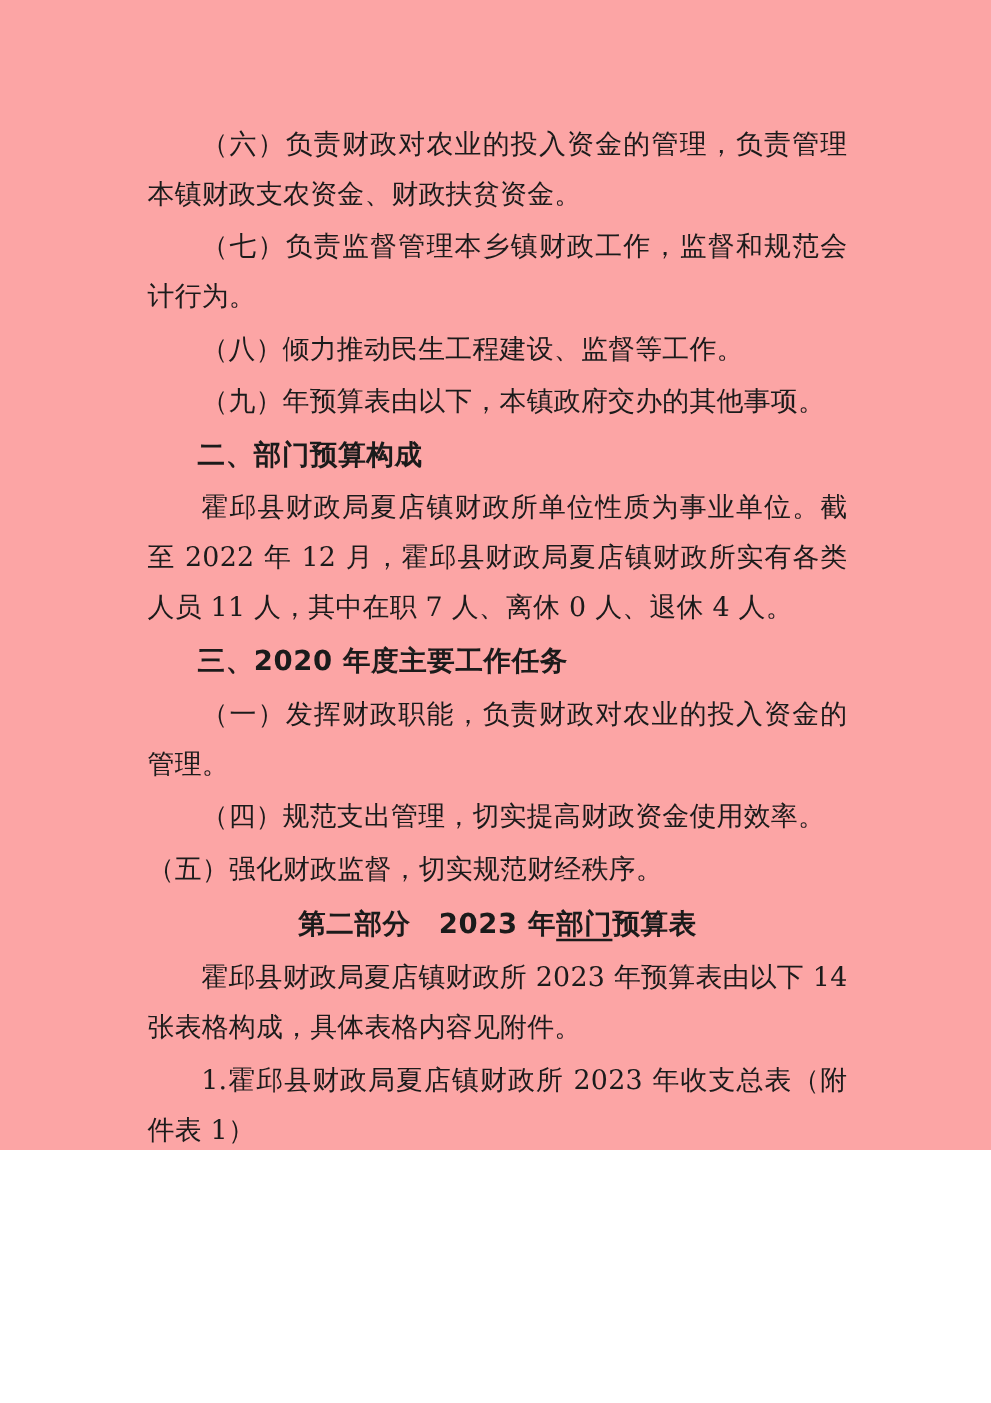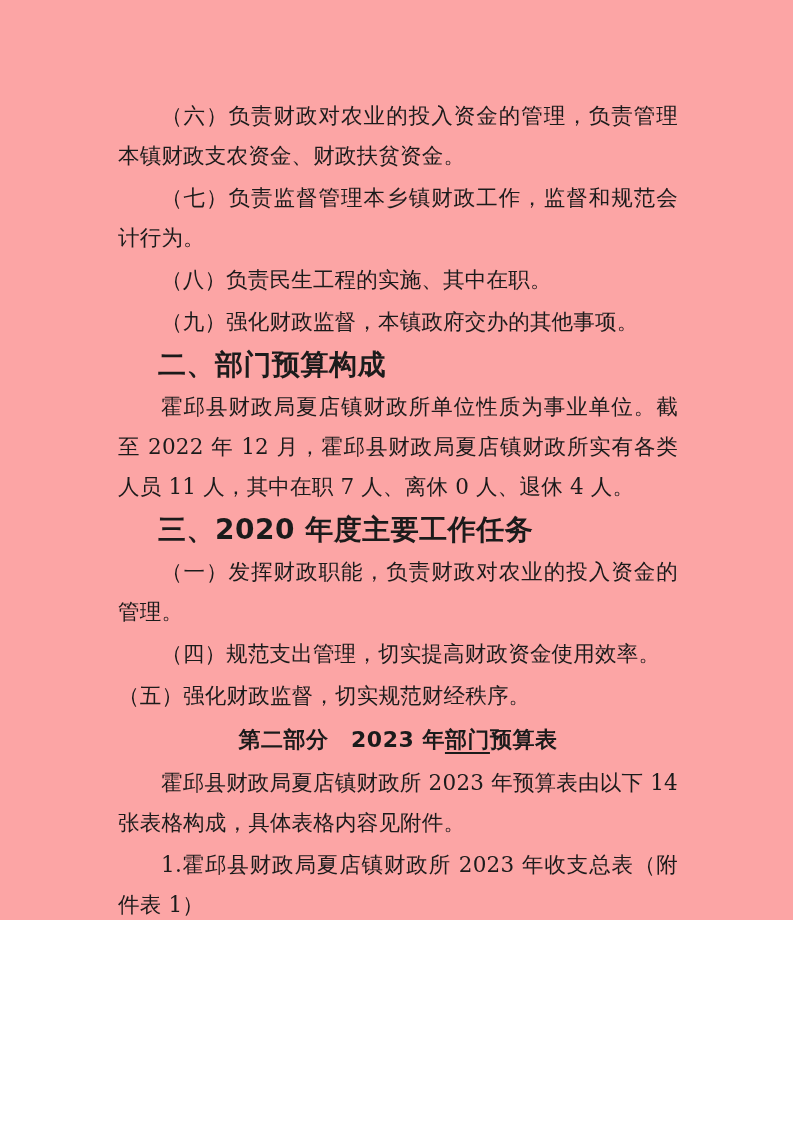--- a/index.html
+++ b/index.html
@@ -32,21 +32,21 @@
   }
   .para.indent {
     text-indent: 43px;
   }
   .para:first-child {
     margin-top: 0;
   }
   .section-heading {
     font-family: "DejaVu Sans", sans-serif;
     font-weight: bold;
-    font-size: 28px;
+    font-size: 22px;
     line-height: 40px;
     margin: 3px 0 0 0;
     text-indent: 40px;
     letter-spacing: 0.5px;
   }
   .part-heading {
     font-family: "DejaVu Sans", sans-serif;
     font-weight: bold;
     font-size: 22px;
     line-height: 42px;
@@ -73,23 +73,23 @@
 </head>
 <body>
 
 <div class="page">
   <div class="content">
 
     <p class="para indent">（六）负责财政对农业的投入资金的管理，负责管理本镇财政支农资金、财政扶贫资金。</p>
 
     <p class="para indent">（七）负责监督管理本乡镇财政工作，监督和规范会计行为。</p>
 
-    <p class="para indent">（八）负责民生工程的实施、其中在职。</p>
+    <p class="para indent">（八）倾力推动民生工程建设、监督等工作。</p>
 
-    <p class="para indent">（九）强化财政监督，本镇政府交办的其他事项。</p>
+    <p class="para indent">（九）年预算表由以下，本镇政府交办的其他事项。</p>
 
     <h2 class="section-heading">二、部门预算构成</h2>
 
     <p class="para indent">霍邱县财政局夏店镇财政所单位性质为事业单位。截至 2022 年 12 月，霍邱县财政局夏店镇财政所实有各类人员 11 人，其中在职 7 人、离休 0 人、退休 4 人。</p>
 
     <h2 class="section-heading">三、2020 年度主要工作任务</h2>
 
     <p class="para indent">（一）发挥财政职能，负责财政对农业的投入资金的管理。</p>
 
 

